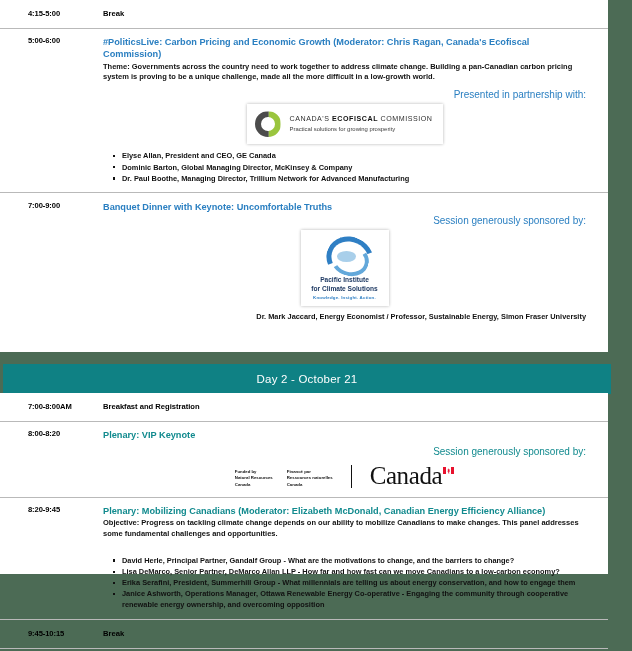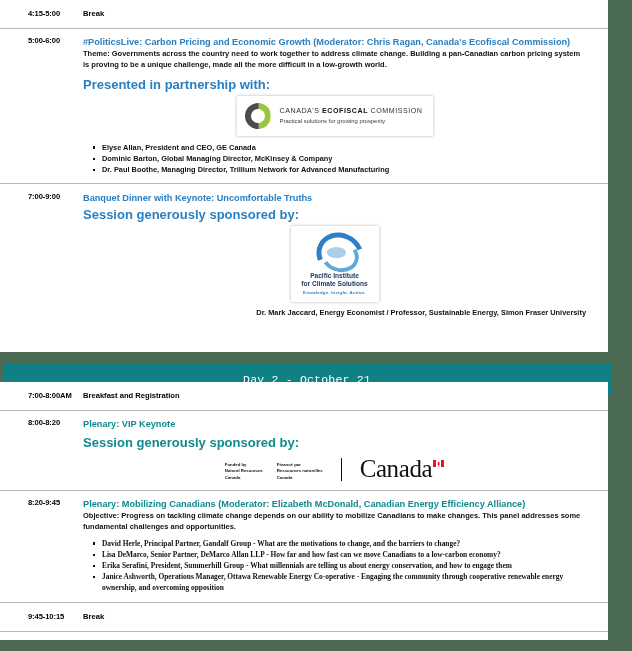--- a/index.html
+++ b/index.html
@@ -27,20 +27,21 @@
     background: #ffffff;
   }
 
   
   .row {
     display: flex;
     align-items: flex-start;
     padding: 7px 0 7px 0;
     border-bottom: 1px solid #b9b9b9;
     box-sizing: border-box;
+    gap: 20px;
   }
   .row.no-rule { border-bottom: none; }
   .time {
     width: 83px;
     flex: 0 0 83px;
     padding-left: 28px;
     box-sizing: border-box;
     font-size: 7.6px;
     font-weight: bold;
     color: #000000;
@@ -69,23 +70,23 @@
     color: #118a8e;
   }
   .objective {
     font-size: 7.5px;
     color: #111111;
     font-weight: bold;
     line-height: 1.38;
     margin: 0;
   }
   .sponsor-line {
-    text-align: left;
-    font-size: 13px;
-    font-weight: bold;
+    text-align: right;
+    font-size: 10px;
+    font-weight: normal;
     color: #2a7fc1;
     margin: 7px 0 2px 0;
   }
   .sponsor-line.teal { color: #118a8e; }
 
   ul.speakers {
     list-style: none;
     margin: 6px 0 2px 0;
     padding: 0 0 0 10px;
   }
@@ -361,25 +362,25 @@
         </div>
 
         <div class="single-speaker" style="text-align:right;margin-left:0;">Dr. Mark Jaccard, Energy Economist / Professor, Sustainable Energy, Simon Fraser University</div>
       </div>
     </div>
 
   </div>
 
   <div class="gap-band" style="position:absolute;top:352px;left:0;width:632px;"></div>
 
-  <div class="sheet" style="top:361px;height:32px;padding:3px;background:transparent;font-family:Liberation Mono, monospace;">
+  <div class="sheet" style="top:361px;height:32px;padding:3px;background:transparent;">
     <div class="day-band">Day 2 - October 21</div>
   </div>
 
-  <div class="sheet" style="top:382px;height:258px;">
+  <div class="sheet" style="top:393px;height:181px;">
 
     <div class="row" style="padding-top:9px;padding-bottom:9px;">
       <div class="time">7:00-8:00AM</div>
       <div class="body-col">
         <div class="simple-label">Breakfast and Registration</div>
       </div>
     </div>
 
     <div class="row" style="padding-top:7px;padding-bottom:5px;">
       <div class="time">8:00-8:20</div>
@@ -410,21 +411,21 @@
         </div>
 
       </div>
     </div>
 
     <div class="row" style="padding-top:7px;padding-bottom:7px;">
       <div class="time">8:20-9:45</div>
       <div class="body-col">
         <div class="session-title teal" style="white-space:nowrap;overflow:hidden;">Plenary: Mobilizing Canadians (Moderator: Elizabeth McDonald, Canadian Energy Efficiency Alliance)</div>
         <div class="objective">Objective: Progress on tackling climate change depends on our ability to mobilize Canadians to make changes. This panel addresses some fundamental challenges and opportunities.</div>
-        <ul class="speakers" style="margin-top:6px;font-family:Liberation Serif, serif;">
+        <ul class="speakers" style="margin-top:16px;">
           <li>David Herle, Principal Partner, Gandalf Group - What are the motivations to change, and the barriers to change?</li>
           <li>Lisa DeMarco, Senior Partner, DeMarco Allan LLP - How far and how fast can we move Canadians to a low-carbon economy?</li>
           <li>Erika Serafini, President, Summerhill Group - What millennials are telling us about energy conservation, and how to engage them</li>
           <li>Janice Ashworth, Operations Manager, Ottawa Renewable Energy Co-operative - Engaging the community through cooperative renewable energy ownership, and overcoming opposition</li>
         </ul>
       </div>
     </div>
 
     <div class="row" style="padding-top:9px;padding-bottom:9px;">
       <div class="time">9:45-10:15</div>

